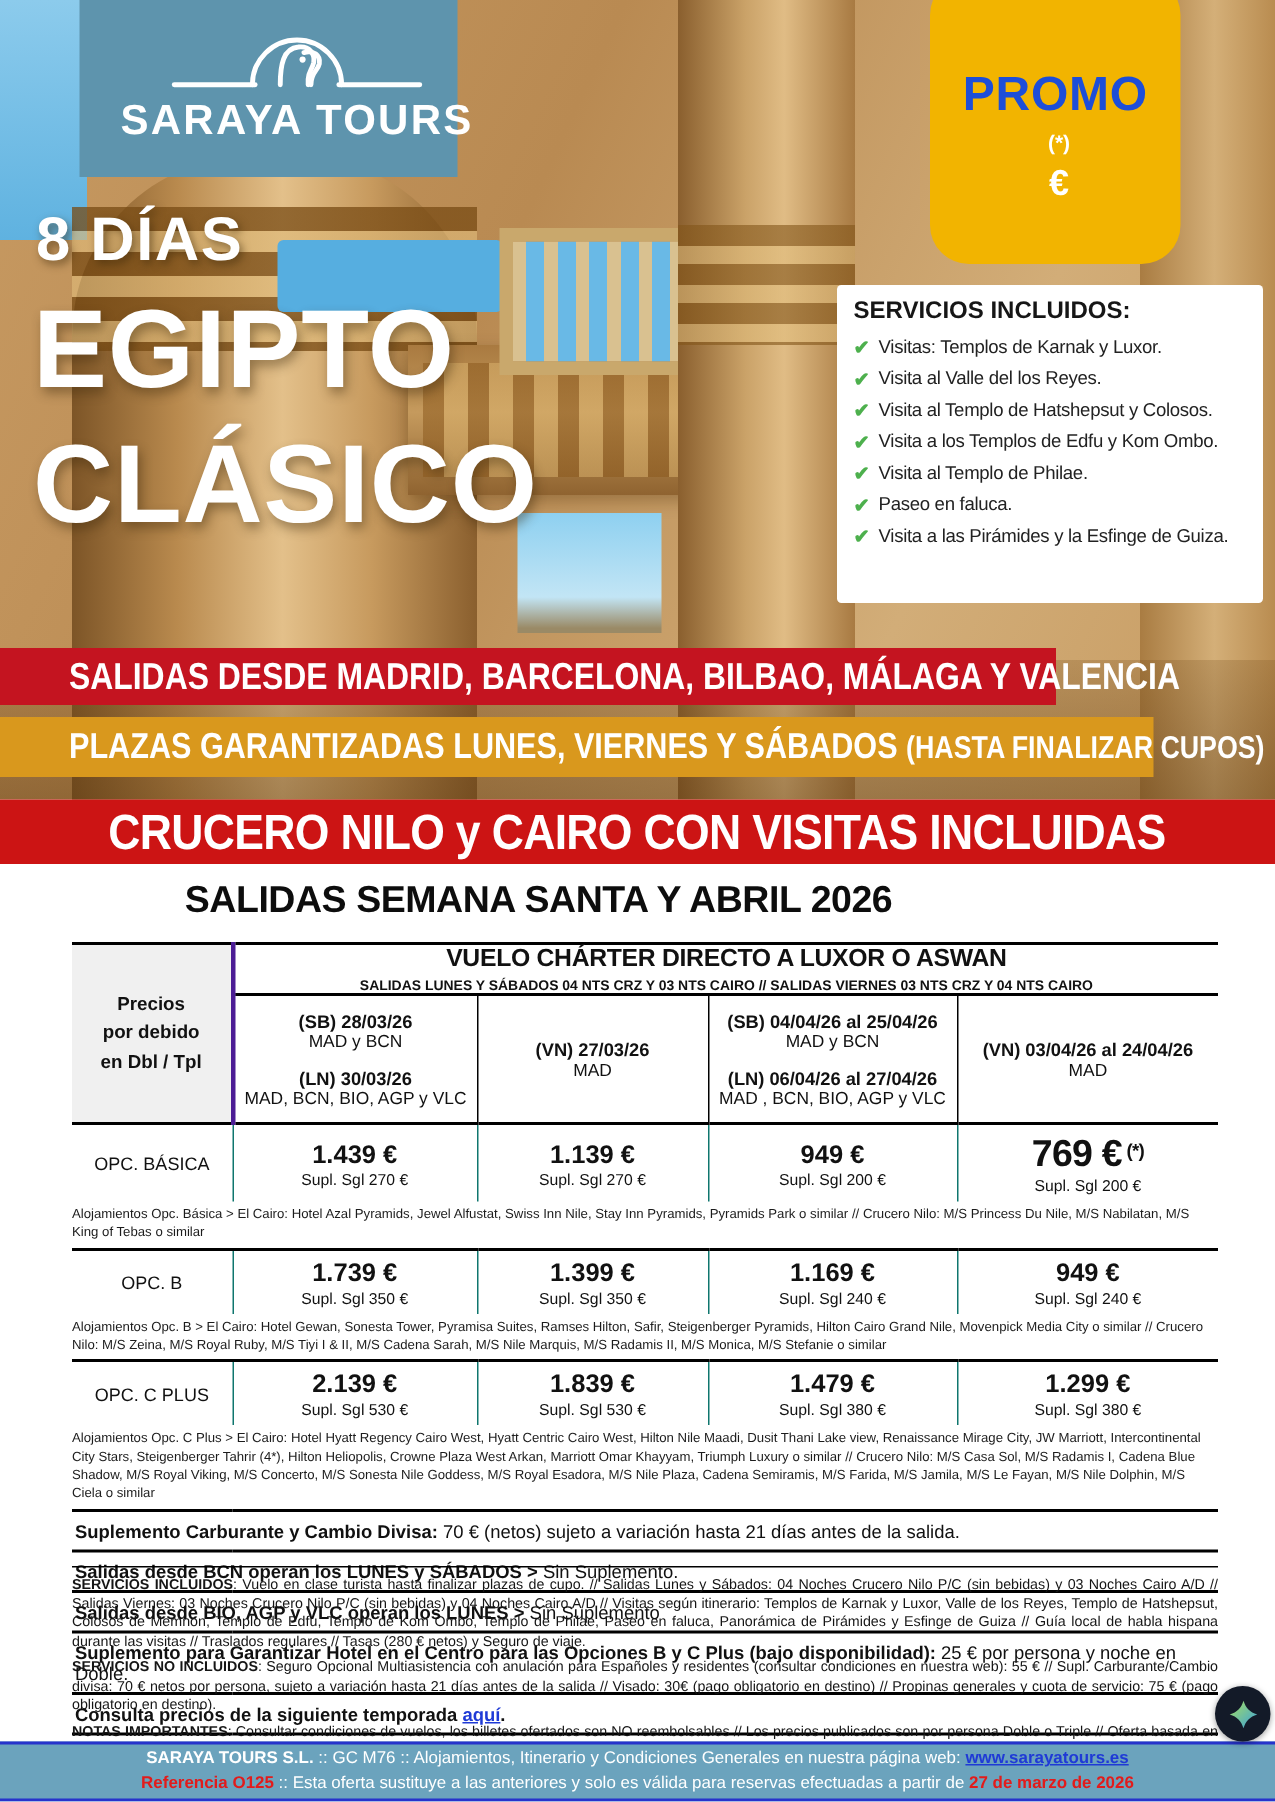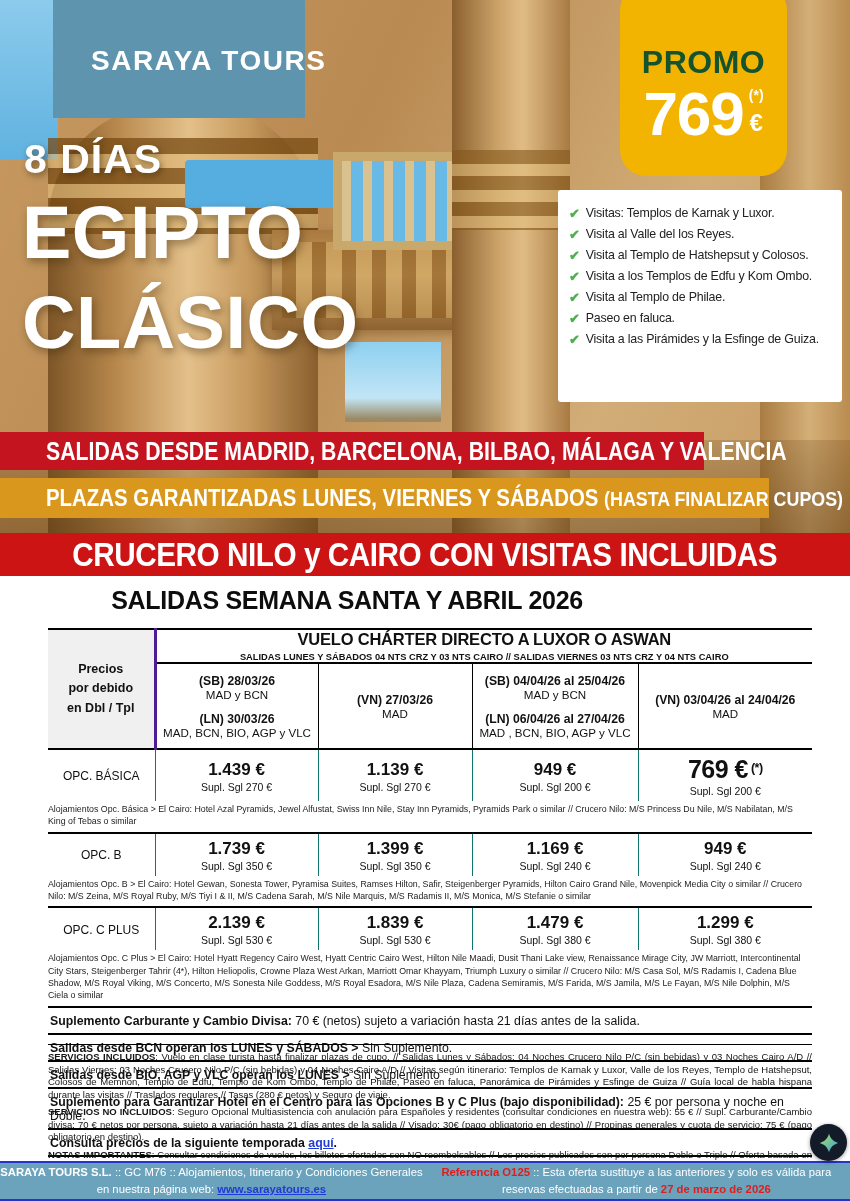--- a/index.html
+++ b/index.html
@@ -23,26 +23,26 @@
     background:repeating-linear-gradient(180deg,rgba(120,75,20,.75) 0 16px,rgba(222,185,120,.65) 16px 30px);}
   .ph-col-right{left:452px;top:0;width:118px;height:533px;
     background:linear-gradient(90deg,#8a5f2e,#caa268 38%,#e0bc85 60%,#a87a42);}
   .ph-col-right::before{content:"";position:absolute;left:0;top:150px;width:100%;height:80px;
     background:repeating-linear-gradient(180deg,rgba(130,85,25,.6) 0 14px,rgba(225,190,125,.55) 14px 26px);}
   .ph-col-far{left:760px;top:0;width:90px;height:533px;
     background:linear-gradient(90deg,#a97c42,#d4af78 55%,#b98c50);}
   .ph-base{left:0;top:440px;width:850px;height:93px;background:linear-gradient(180deg,rgba(120,80,30,.25),rgba(90,55,15,.45));}
 
   .logo-box{position:absolute;left:53px;top:0;width:252px;height:118px;background:#5e94ad;
-    display:flex;flex-direction:row;align-items:center;justify-content:flex-start;padding-top:6px;box-sizing:border-box;padding-left:38px;}
+    display:flex;flex-direction:column;align-items:center;justify-content:flex-start;padding-top:6px;box-sizing:border-box;padding-left:38px;}
   .logo-text{color:#fff;font-weight:bold;font-size:28px;letter-spacing:1.5px;margin-top:-2px;white-space:nowrap;}
 
   .promo{position:absolute;left:620px;top:-16px;width:167px;height:192px;background:#f2b400;
     border-radius:26px;display:flex;flex-direction:column;align-items:center;z-index:6;box-sizing:border-box;padding-top:60px;}
-  .promo-label{color:#14532d;font-weight:bold;font-size:32px;letter-spacing:.5px;}
+  .promo-label{color:#1d4ed8;font-weight:bold;font-size:32px;letter-spacing:.5px;}
   .promo-row{display:flex;align-items:flex-start;margin-top:4px;}
   .promo-price{color:#fff;font-weight:bold;font-size:62px;line-height:.95;letter-spacing:-1px;}
   .promo-side{display:flex;flex-direction:column;align-items:center;margin-left:5px;padding-top:2px;}
   .promo-star{color:#fff;font-weight:bold;font-size:14px;}
   .promo-cur{color:#fff;font-weight:bold;font-size:24px;margin-top:6px;}
 
   .days{position:absolute;left:24px;top:136px;color:#fff;font-weight:bold;font-size:41px;letter-spacing:1px;
     text-shadow:2px 3px 6px rgba(60,40,10,.55);}
   .big-title{position:absolute;left:22px;color:#fff;font-weight:bold;font-size:74px;letter-spacing:.5px;
     text-shadow:2px 4px 8px rgba(60,40,10,.45);}
@@ -57,21 +57,21 @@
 
   .banner{position:absolute;display:flex;align-items:center;box-sizing:border-box;color:#fff;font-weight:bold;}
   .banner-inner{transform:scaleX(.85);transform-origin:left center;white-space:nowrap;}
   .banner-red{left:0;top:432px;width:704px;height:38px;background:#c41420;padding-left:46px;font-size:25px;}
   .banner-gold{left:0;top:478px;width:769px;height:40px;background:#d9981d;padding-left:46px;font-size:24px;}
   .banner-gold .sub{font-size:21px;}
 
   
   .crucero{position:absolute;left:0;top:533px;width:850px;height:43px;background:#cc1414;display:flex;align-items:center;justify-content:center;}
   .crucero span{color:#fff;font-weight:bold;font-size:33px;letter-spacing:-.5px;transform:scaleX(.9);white-space:nowrap;}
-  .season{position:absolute;left:0;top:586px;width:694px;text-align:center;font-weight:bold;font-size:25px;color:#0d0d0d;letter-spacing:-.3px;}
+  .season{position:absolute;left:12px;top:586px;width:694px;text-align:center;font-weight:bold;font-size:25px;color:#0d0d0d;letter-spacing:-.3px;}
 
   
   table.prices{position:absolute;left:48px;top:628px;width:764px;border-collapse:collapse;table-layout:fixed;border-top:2px solid #000;border-bottom:2px solid #000;}
   table.prices td{text-align:center;vertical-align:middle;padding:0;}
   .corner{background:#f0f0f0;font-weight:bold;font-size:12.5px;line-height:1.55;border-right:3px solid #4c1d95;}
   .span-head{border-bottom:2px solid #000;padding:6px 0 5px;}
   .vh-title{font-size:16.5px;font-weight:bold;letter-spacing:-.2px;}
   .vh-sub{font-size:9.3px;font-weight:bold;margin-top:3px;}
   tr.r-dates td{border-left:1px solid #000;height:72px;font-size:11.8px;padding:6px 2px;}
   tr.r-dates td:first-child{border-left:none;}
@@ -92,21 +92,21 @@
   .post-sep{position:absolute;left:48px;top:1044px;width:764px;border-top:1.5px solid #000;}
 
   
   .fineprint{position:absolute;left:48px;top:1051px;width:764px;font-size:9.5px;line-height:1.32;text-align:justify;color:#151515;}
   .fineprint p{margin:0 0 5px;}
   .fineprint .lbl{font-weight:bold;}
 
   
   .footer{position:absolute;left:0;top:1161px;width:850px;height:36px;background:#6ba3bd;
     border-top:2px solid #2733cc;border-bottom:2px solid #2733cc;box-sizing:content-box;
-    display:flex;align-items:center;justify-content:center;color:#fff;font-size:11.3px;line-height:1.5;text-align:center;}
+    display:flex;flex-direction:column;align-items:center;justify-content:center;color:#fff;font-size:11.3px;line-height:1.5;text-align:center;}
   .footer .b{font-weight:bold;}
   .footer .red{color:#e21b1b;font-weight:bold;}
   .footer a.wlink{color:#1f3ad6;text-decoration:underline;font-weight:bold;cursor:pointer;}
 
   .chat{position:absolute;left:810px;top:1124px;width:37px;height:37px;border-radius:50%;background:#131a28;
     display:flex;align-items:center;justify-content:center;z-index:12;cursor:pointer;box-shadow:0 1px 4px rgba(0,0,0,.4);}
 </style>
 </head>
 <body>
 
@@ -133,33 +133,33 @@
         <path d="M105 31 c7-2 12 2 11 8 c-1 5-6 6-6 15"></path>
       </g>
       <circle cx="104" cy="36" r="2.2" fill="#ffffff"></circle>
     </svg>
     <div class="logo-text">SARAYA TOURS</div>
   </div>
 
   <div class="promo">
     <div class="promo-label">PROMO</div>
     <div class="promo-row">
-      <span class="promo-price">769</span>
       <span class="promo-side">
         <span class="promo-star">(*)</span>
         <span class="promo-cur">€</span>
       </span>
     </div>
   </div>
 
   <div class="days">8 DÍAS</div>
   <div class="big-title bt2">CLÁSICO</div>
   <div class="big-title bt1">EGIPTO</div>
 
   <div class="services">
+    <div class="services-title">SERVICIOS INCLUIDOS:</div>
     <div class="service-item">
         <span class="check">✔</span>
         <span>Visitas: Templos de Karnak y Luxor.</span>
       </div>
     <div class="service-item">
         <span class="check">✔</span>
         <span>Visita al Valle del los Reyes.</span>
       </div>
     <div class="service-item">
         <span class="check">✔</span>

